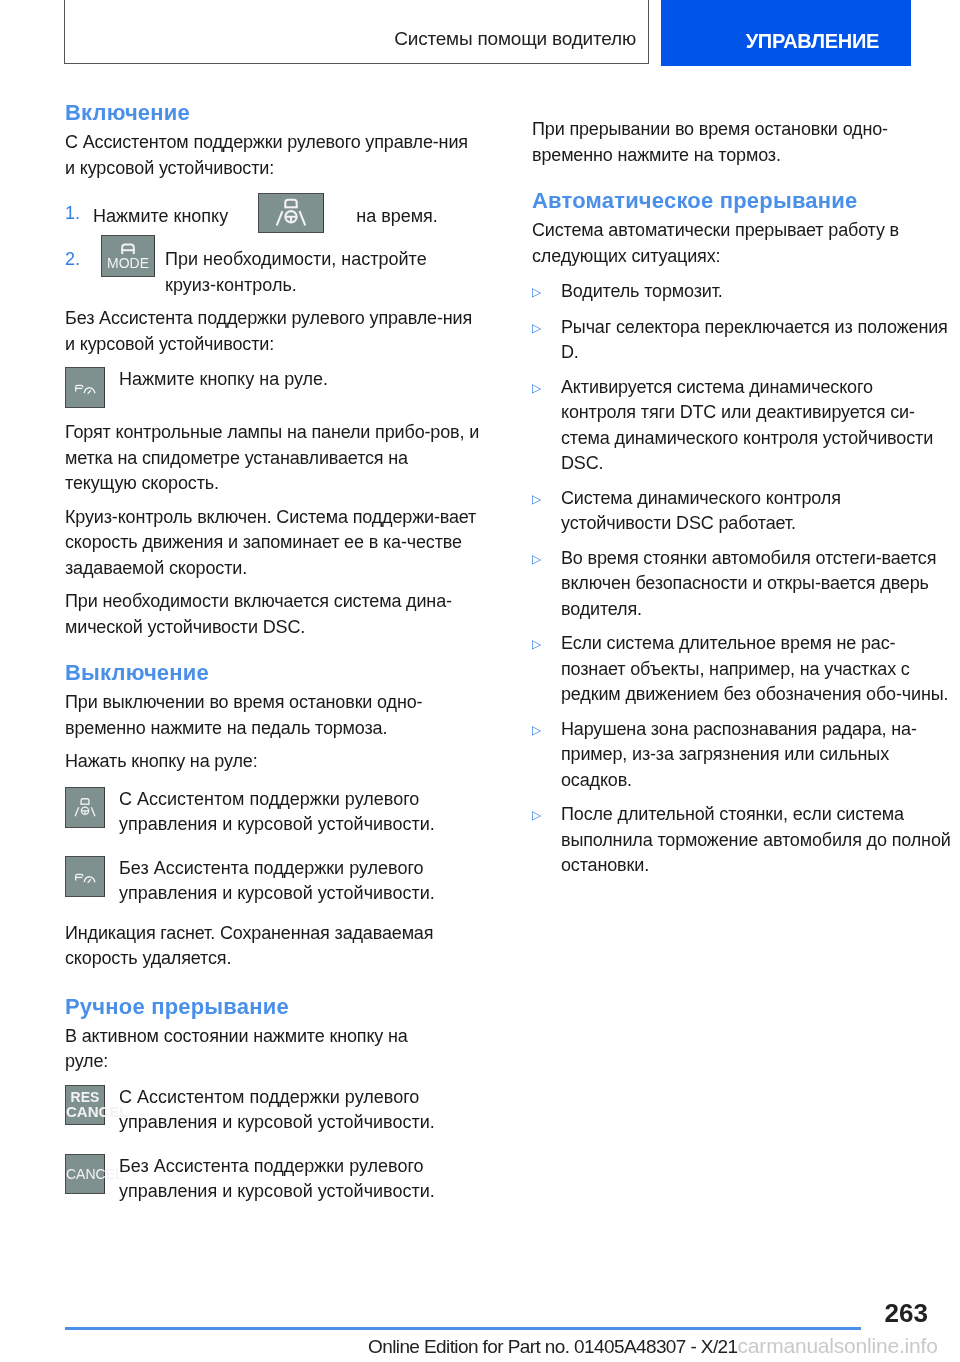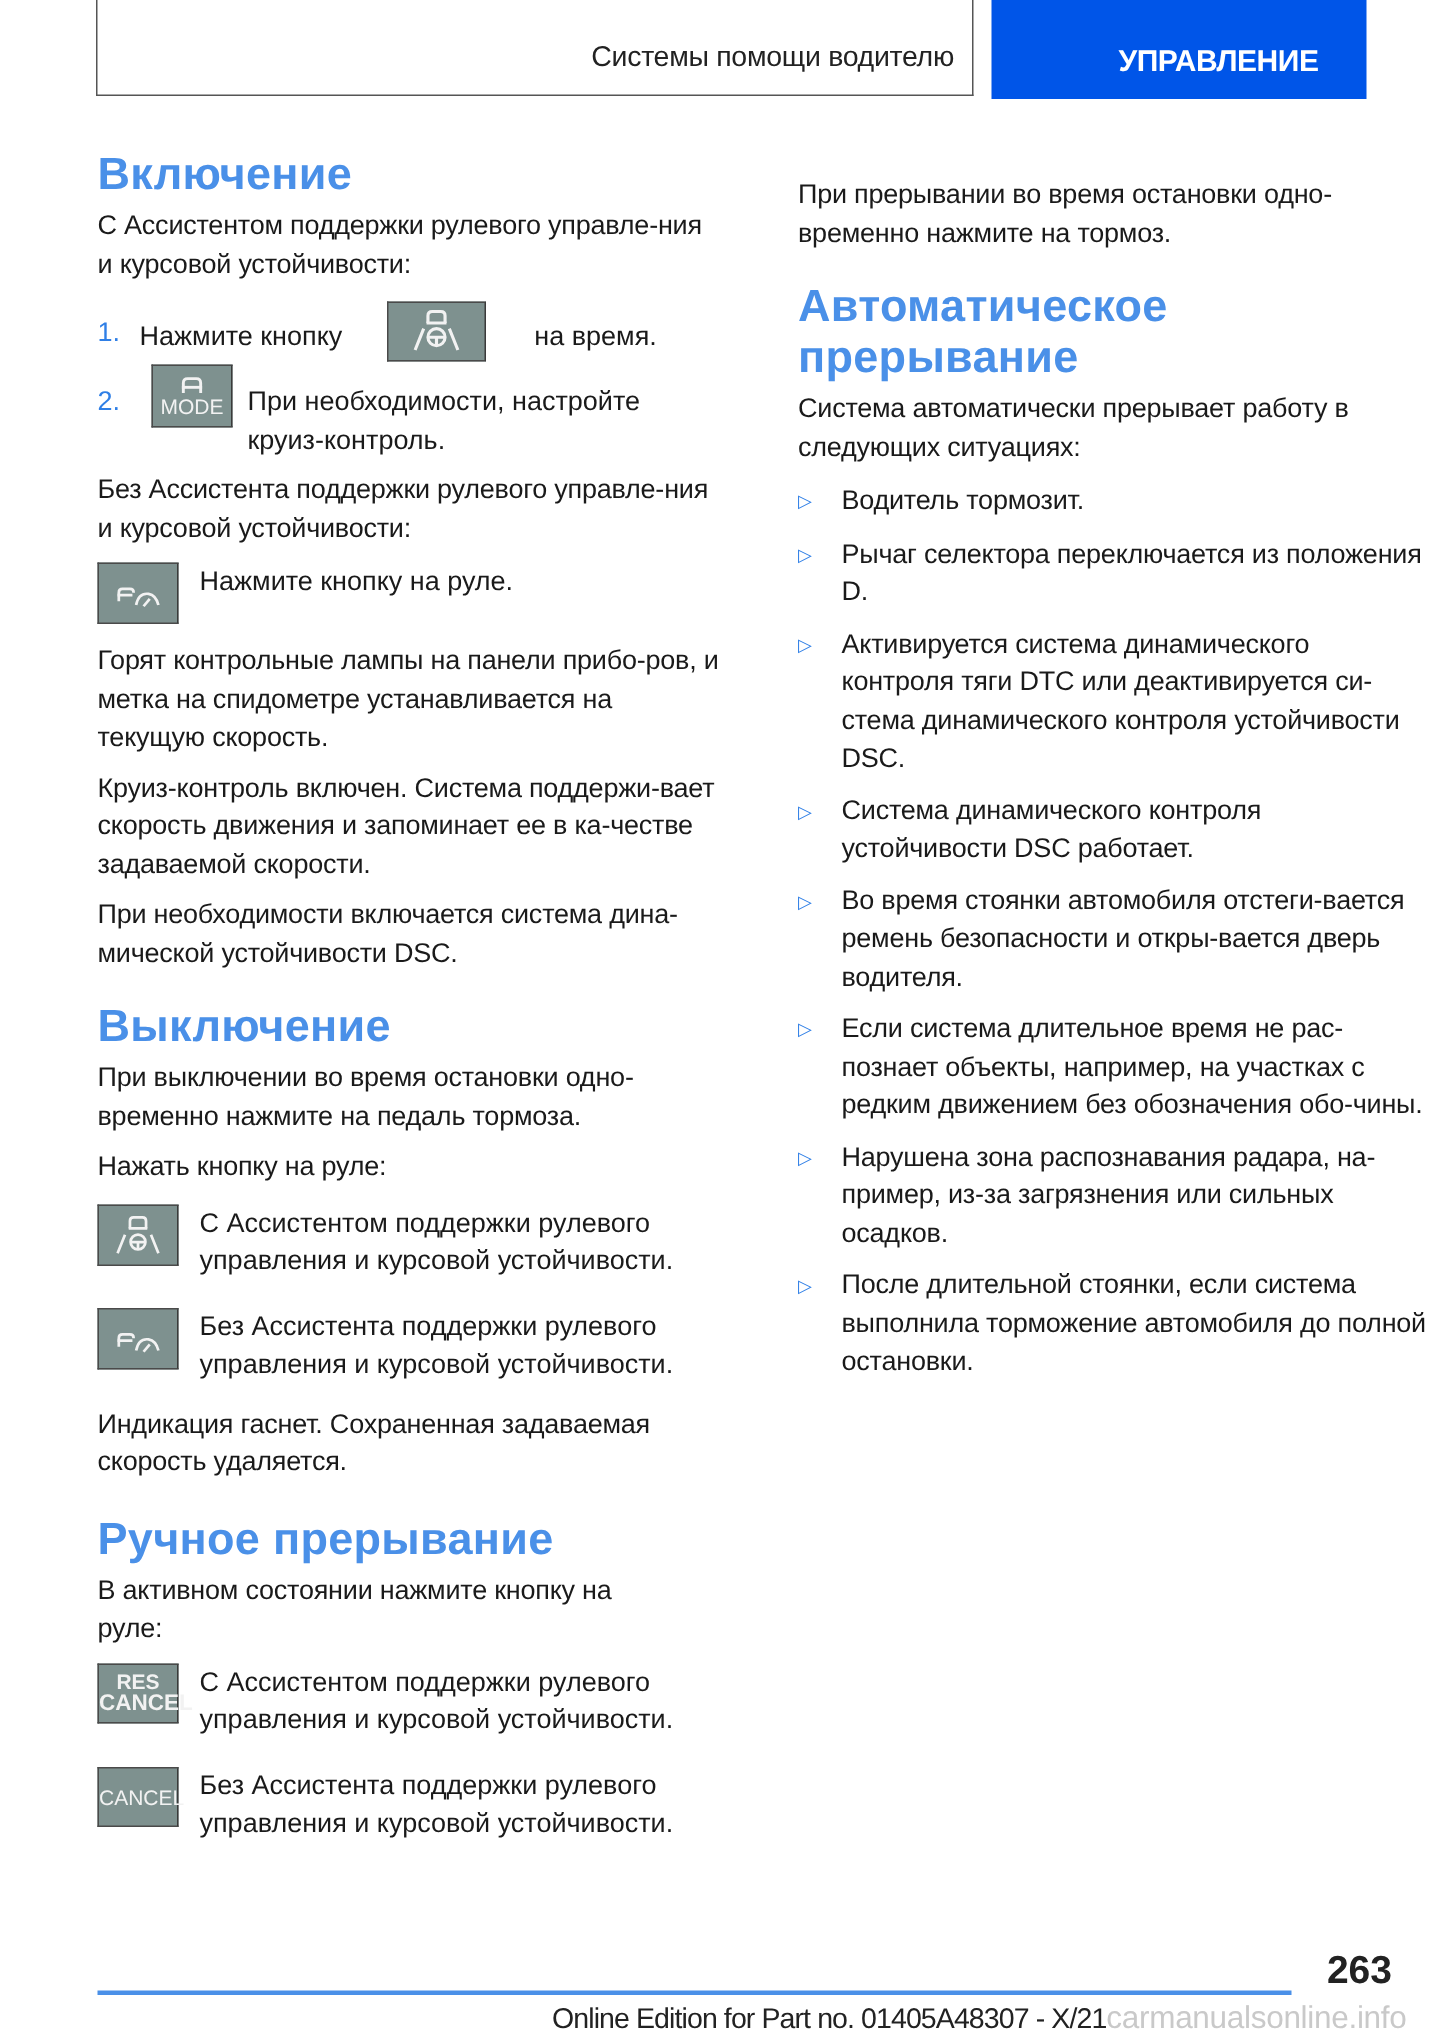--- a/index.html
+++ b/index.html
@@ -12,35 +12,35 @@
   .hdr-left span { position: absolute; right: 12px; top: 30px; font-size: 19px; color: #222;
                    letter-spacing: -0.2px; }
   .hdr-right { position: absolute; left: 661px; top: 0; width: 250px; height: 66px; background: #0055e8; }
   .hdr-right span { position: absolute; right: 32px; top: 30px; font-size: 20px; font-weight: bold;
                     color: #fff; letter-spacing: -0.3px; }
 
   .col { position: absolute; top: 100px; }
   .col-left { left: 65px; width: 415px; }
   .col-right { left: 532px; width: 420px; margin-top: 17px; }
 
-  .h { color: #4a90e8; font-weight: bold; font-size: 30px; margin: 0 0 4px 0; letter-spacing: 0.2px; }
+  .h { color: #4a90e8; font-weight: bold; font-size: 22px; margin: 0 0 4px 0; letter-spacing: 0.2px; }
   p.t { font-size: 18px; line-height: 25.5px; margin: 0 0 8px 0; letter-spacing: -0.15px; }
 
   .num { display: flex; align-items: flex-start; font-size: 18px; line-height: 25.5px; margin-bottom: 8px; }
   .num .n { color: #2f7fe6; width: 28px; flex: none; }
   .num .body { flex: 1; gap: 20px; }
 
   .btn { display: inline-block; background: #7e918f; border: 1.5px solid #4a4a4a; border-right-color:#3a3a3a;
          box-sizing: border-box; position: relative; vertical-align: middle; }
   .btn svg { position: absolute; left: 0; top: 0; width: 100%; height: 100%; }
   .btn .lbl { position: absolute; left: 0; right: 0; color: #f2f2f2; text-align: center;
               font-weight: bold; line-height: 1; }
 
   .ib { display: flex; align-items: flex-start; font-size: 18px; line-height: 25.5px; margin-bottom: 16px; }
-  .ib .btn { flex: none; width: 54px; height: 41px; margin-right: 14px; margin-top: 0px; }
+  .ib .btn { flex: none; width: 40px; height: 41px; margin-right: 14px; margin-top: 0px; }
   .ib .txt { flex: 1; }
 
   ul.tri { list-style: none; padding: 0; margin: 0; }
   ul.tri li { display: flex; font-size: 18px; line-height: 25.5px; margin-bottom: 9px; letter-spacing: -0.15px; }
   ul.tri li .tr { width: 29px; flex: none; color: #2f7fe6; font-size: 12px; padding-top: 1px; }
 
   .footer-line { position: absolute; left: 65px; top: 1327px; width: 796px; height: 3px; background: #4a90e8; }
   .pg { position: absolute; right: 32px; top: 1298px; font-size: 26px; font-weight: bold; color: #222; }
   .ed { position: absolute; left: 368px; top: 1334px; font-size: 19px; color: #222; letter-spacing: -0.6px; white-space: nowrap; }
   .ed .wm { color: #c9c9c9; font-size: 21px; letter-spacing: -0.2px; }
@@ -184,21 +184,21 @@
     <li>
         <span class="tr">▷</span>
         <span>Активируется система динамического контроля тяги DTC или деактивируется си-стема динамического контроля устойчивости DSC.</span>
       </li>
     <li>
         <span class="tr">▷</span>
         <span>Система динамического контроля устойчивости DSC работает.</span>
       </li>
     <li>
         <span class="tr">▷</span>
-        <span>Во время стоянки автомобиля отстеги-вается ремень безопасности и откры-вается дверь водителя.</span>
+        <span>Во время стоянки автомобиля отстеги-вается включен безопасности и откры-вается дверь водителя.</span>
       </li>
     <li>
         <span class="tr">▷</span>
         <span>Если система длительное время не рас-познает объекты, например, на участках с редким движением без обозначения обо-чины.</span>
       </li>
     <li>
         <span class="tr">▷</span>
         <span>Нарушена зона распознавания радара, на-пример, из-за загрязнения или сильных осадков.</span>
       </li>
     <li>

